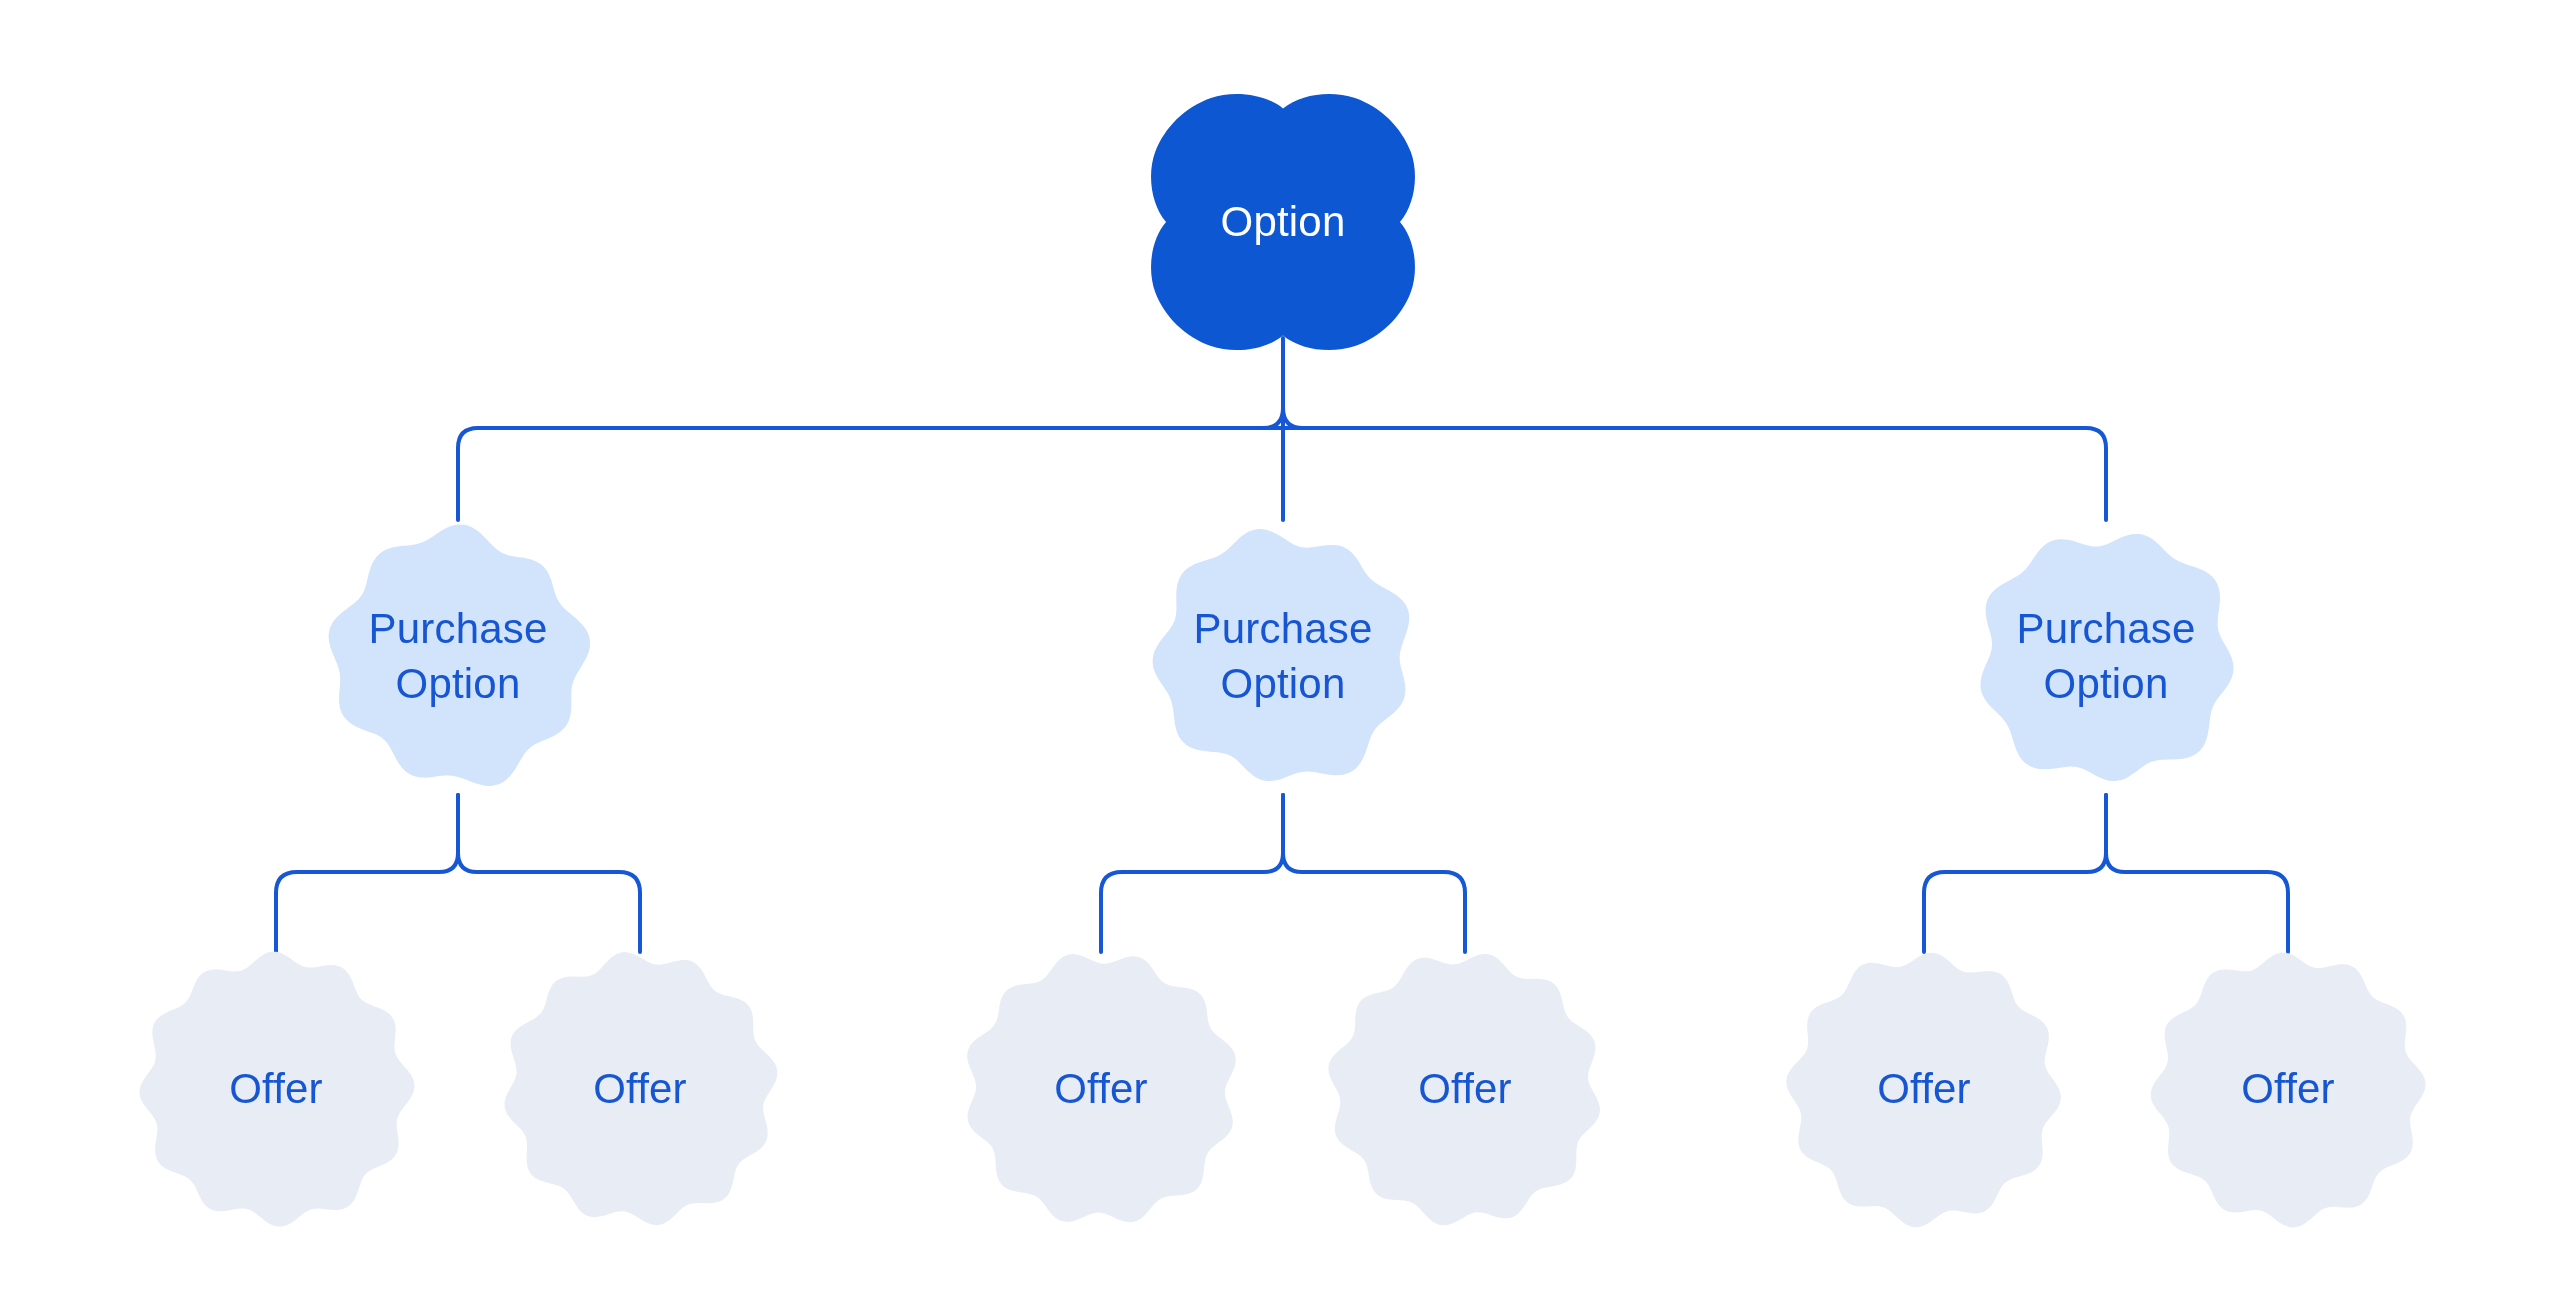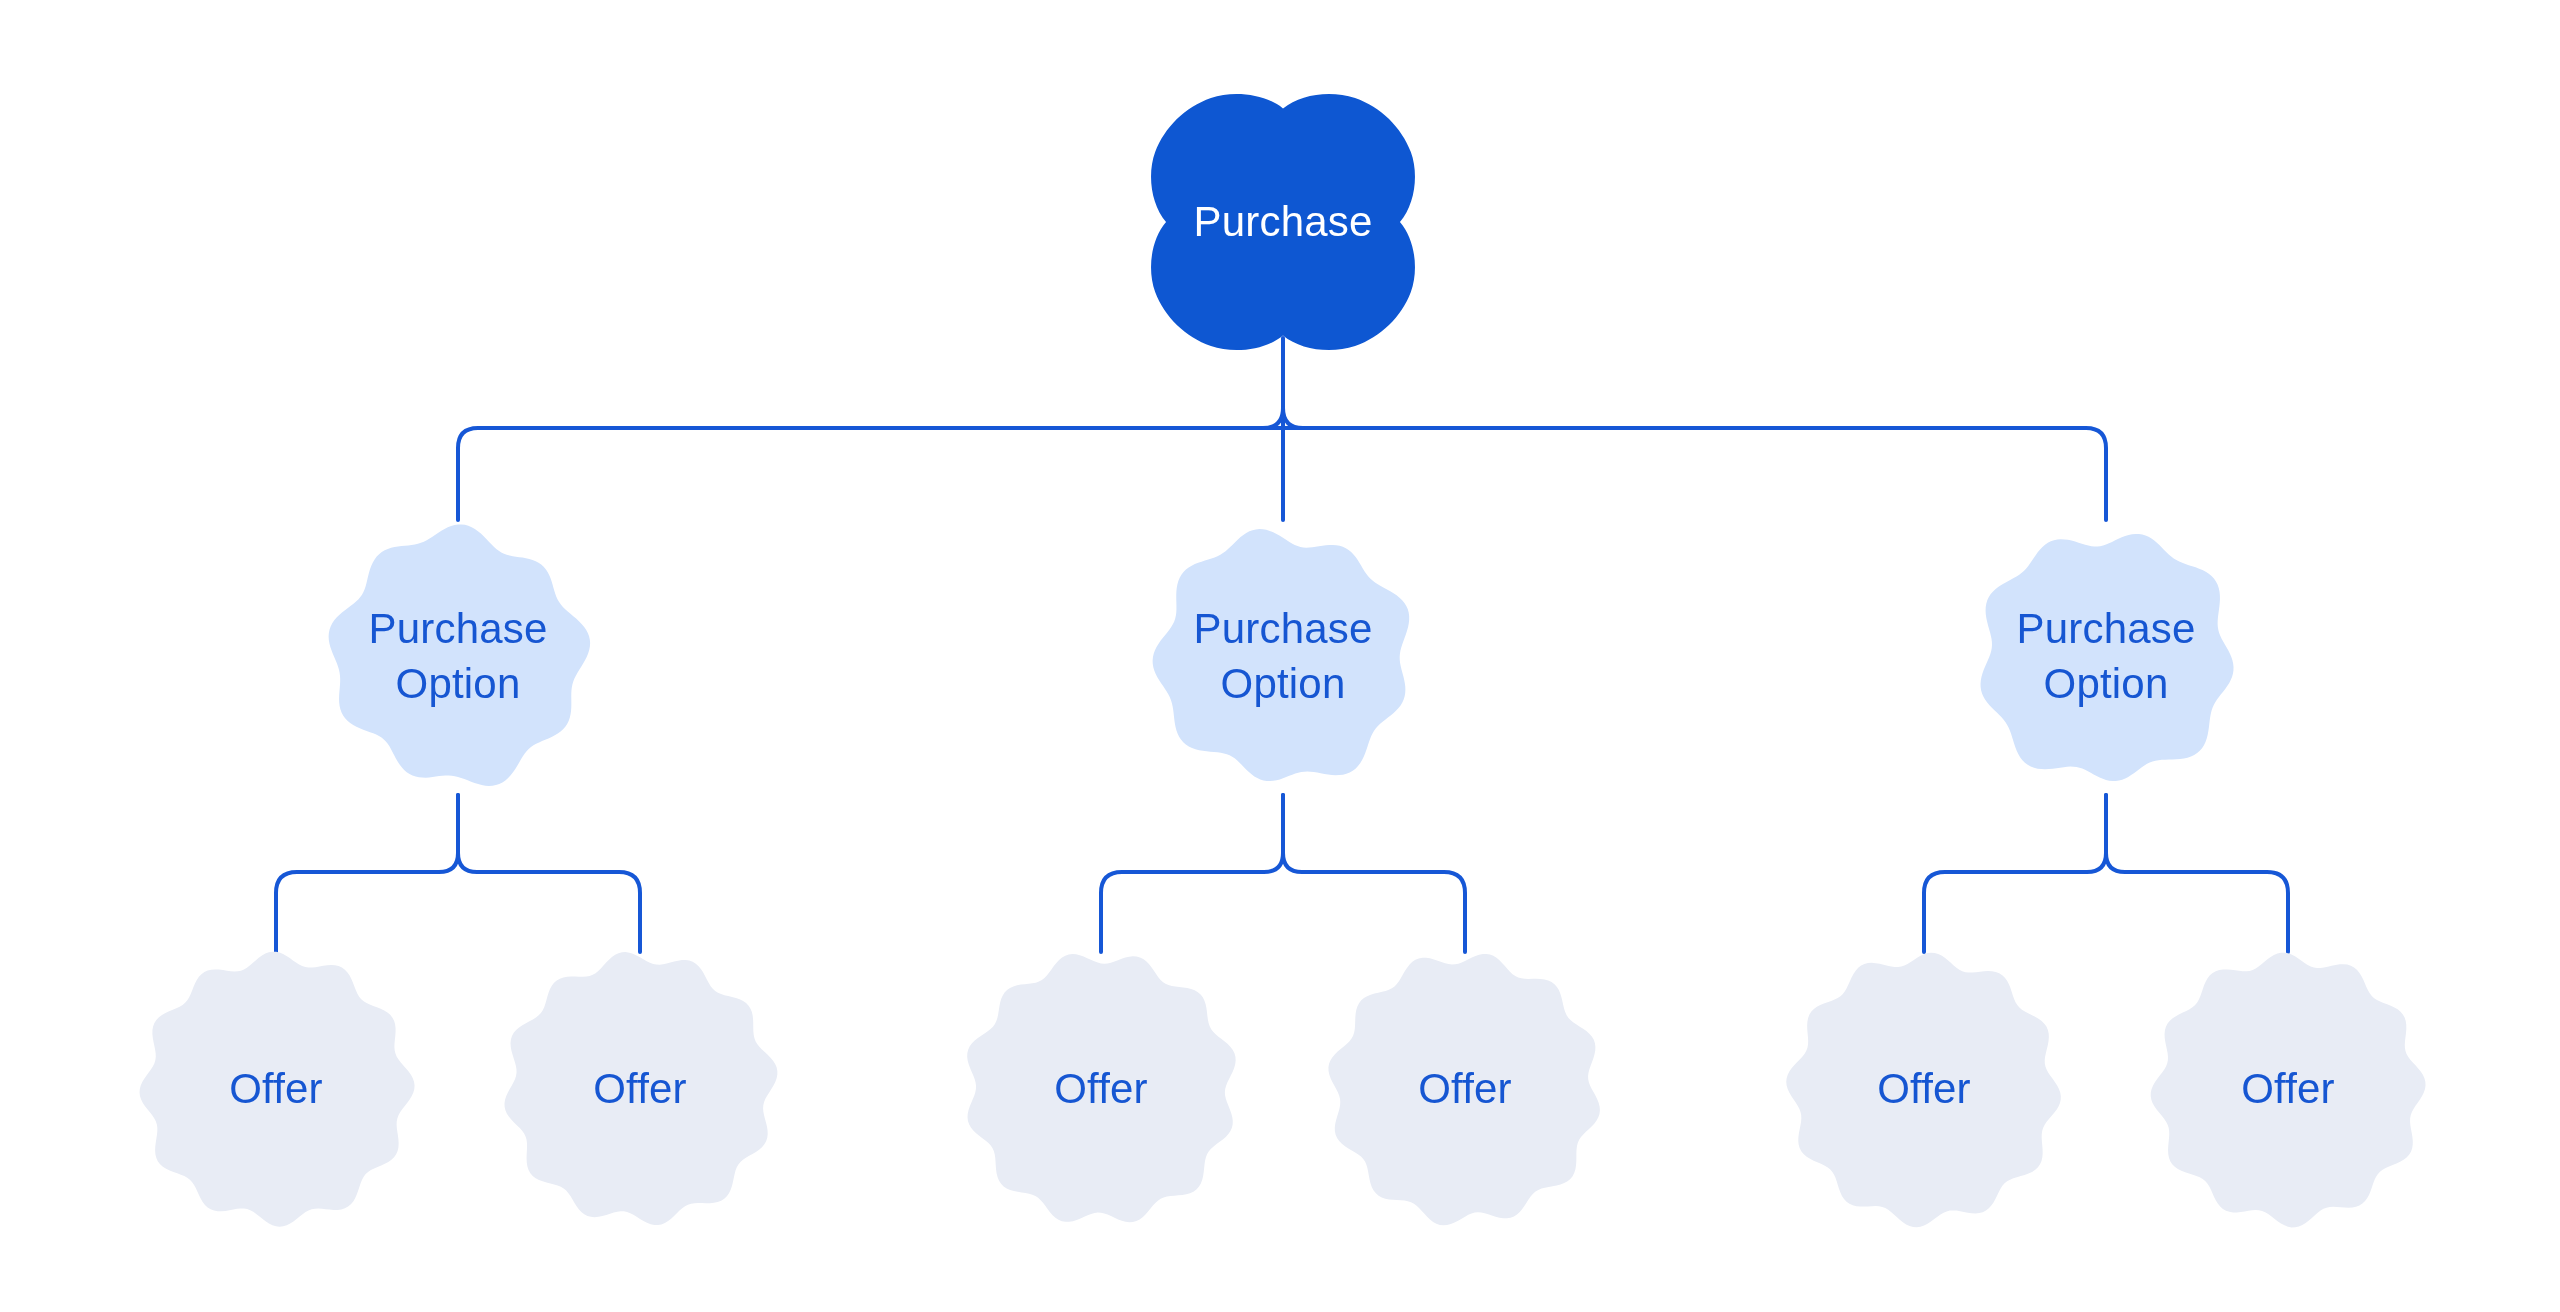--- a/index.html
+++ b/index.html
@@ -43,21 +43,21 @@
       <path d="M1283,795 L1283,853 Q1283,872 1264,872 L1122,872 Q1101,872 1101,893 L1101,952"></path>
       <path d="M1283,795 L1283,853 Q1283,872 1302,872 L1444,872 Q1465,872 1465,893 L1465,952"></path>
       <path d="M2106,795 L2106,853 Q2106,872 2087,872 L1945,872 Q1924,872 1924,893 L1924,952"></path>
       <path d="M2106,795 L2106,853 Q2106,872 2125,872 L2267,872 Q2288,872 2288,893 L2288,952"></path>
     </svg>
 
   <div class="node product" style="left:1147px;top:90px;width:272px;height:264px;">
     <svg class="blob" viewBox="0 0 200 200" preserveAspectRatio="none">
       <path d="M 100,14 C 113,3 135,0 153,6 C 172,13 187,28 194,47 C 200,64 197,87 186,100 C 197,113 200,136 194,153 C 187,172 172,187 153,194 C 135,200 113,197 100,186 C 87,197 64,200 47,194 C 28,187 13,172 6,153 C 0,136 3,113 14,100 C 3,87 0,64 6,47 C 13,28 28,13 47,6 C 64,0 87,3 100,14 Z"></path>
     </svg>
-    <div class="label">Purchase</div>
+    <div class="label">Option</div>
   </div>
 
   <div class="node po" style="left:318px;top:517px;width:280px;height:280px;">
     <svg class="blob po-blob" viewBox="0 0 280 280">
         <path d="M268.69,140.00L267.00,143.33L265.14,146.56L263.21,149.70L261.29,152.75L259.48,155.73L257.84,158.66L256.42,161.58L255.27,164.50L254.40,167.47L253.80,170.49L253.45,173.61L253.29,176.81L253.27,180.11L253.32,183.50L253.34,186.95L253.28,190.43L253.03,193.91L252.55,197.35L251.76,200.68L250.64,203.88L249.15,206.89L247.30,209.68L245.09,212.23L242.57,214.52L239.78,216.56L236.78,218.37L233.64,219.98L230.43,221.42L227.21,222.76L224.06,224.06L221.03,225.38L218.15,226.80L215.46,228.36L212.97,230.11L210.68,232.11L208.56,234.36L206.58,236.87L204.70,239.62L202.87,242.59L201.03,245.71L199.14,248.92L197.14,252.14L194.99,255.28L192.65,258.26L190.12,260.99L187.37,263.40L184.41,265.41L181.26,266.99L177.94,268.09L174.49,268.72L170.94,268.89L167.34,268.64L163.73,268.01L160.13,267.08L156.58,265.93L153.10,264.65L149.71,263.33L146.40,262.06L143.17,260.90L140.00,259.93L136.88,259.19L133.78,258.71L130.67,258.49L127.54,258.51L124.37,258.74L121.13,259.12L117.84,259.58L114.49,260.04L111.09,260.42L107.68,260.63L104.27,260.61L100.92,260.28L97.65,259.60L94.50,258.52L91.52,257.05L88.72,255.17L86.13,252.93L83.76,250.37L81.61,247.55L79.65,244.53L77.86,241.41L76.19,238.25L74.60,235.15L73.04,232.17L71.43,229.36L69.72,226.79L67.86,224.46L65.81,222.40L63.53,220.59L61.00,219.00L58.22,217.60L55.22,216.34L52.02,215.15L48.67,213.96L45.24,212.71L41.79,211.35L38.42,209.81L35.19,208.06L32.19,206.07L29.48,203.81L27.11,201.29L25.13,198.53L23.56,195.54L22.39,192.36L21.61,189.04L21.18,185.61L21.05,182.12L21.14,178.62L21.37,175.14L21.67,171.71L21.95,168.34L22.14,165.05L22.17,161.84L21.99,158.69L21.57,155.59L20.90,152.52L19.99,149.44L18.87,146.35L17.59,143.21L16.21,140.00L14.82,136.72L13.50,133.37L12.34,129.95L11.43,126.49L10.83,122.99L10.62,119.51L10.84,116.06L11.51,112.69L12.65,109.43L14.24,106.30L16.23,103.34L18.57,100.54L21.19,97.93L24.00,95.47L26.93,93.16L29.87,90.97L32.75,88.84L35.48,86.74L38.01,84.62L40.28,82.43L42.28,80.12L43.99,77.65L45.44,75.01L46.63,72.17L47.64,69.13L48.51,65.92L49.32,62.56L50.14,59.09L51.04,55.58L52.08,52.08L53.33,48.67L54.84,45.42L56.62,42.38L58.71,39.61L61.09,37.16L63.75,35.06L66.67,33.31L69.81,31.91L73.11,30.84L76.52,30.05L79.99,29.48L83.48,29.07L86.94,28.75L90.32,28.43L93.62,28.04L96.82,27.51L99.91,26.80L102.91,25.86L105.84,24.67L108.71,23.24L111.57,21.58L114.44,19.73L117.35,17.77L120.32,15.75L123.38,13.77L126.54,11.92L129.79,10.28L133.13,8.95L136.54,7.98L140.00,7.46L143.47,7.40L146.93,7.84L150.33,8.77L153.65,10.17L156.85,11.98L159.93,14.15L162.87,16.59L165.67,19.21L168.35,21.92L170.91,24.63L173.40,27.24L175.84,29.68L178.28,31.89L180.76,33.82L183.31,35.45L185.96,36.78L188.74,37.82L191.65,38.62L194.71,39.23L197.90,39.71L201.19,40.15L204.55,40.61L207.92,41.17L211.27,41.91L214.52,42.88L217.63,44.13L220.55,45.69L223.23,47.56L225.64,49.76L227.76,52.24L229.59,54.98L231.14,57.93L232.45,61.04L233.56,64.24L234.53,67.47L235.42,70.68L236.30,73.81L237.25,76.85L238.33,79.74L239.60,82.50L241.11,85.10L242.87,87.58L244.91,89.96L247.21,92.27L249.74,94.54L252.46,96.83L255.28,99.18L258.14,101.62L260.94,104.18L263.59,106.88L266.01,109.75L268.11,112.77L269.81,115.94L271.07,119.24L271.84,122.64L272.11,126.11L271.89,129.62L271.21,133.12L270.12,136.59L268.69,140.00Z"></path>
       </svg>
     <div class="label">
         <span>Purchase Option</span>
       </div>
   </div>

